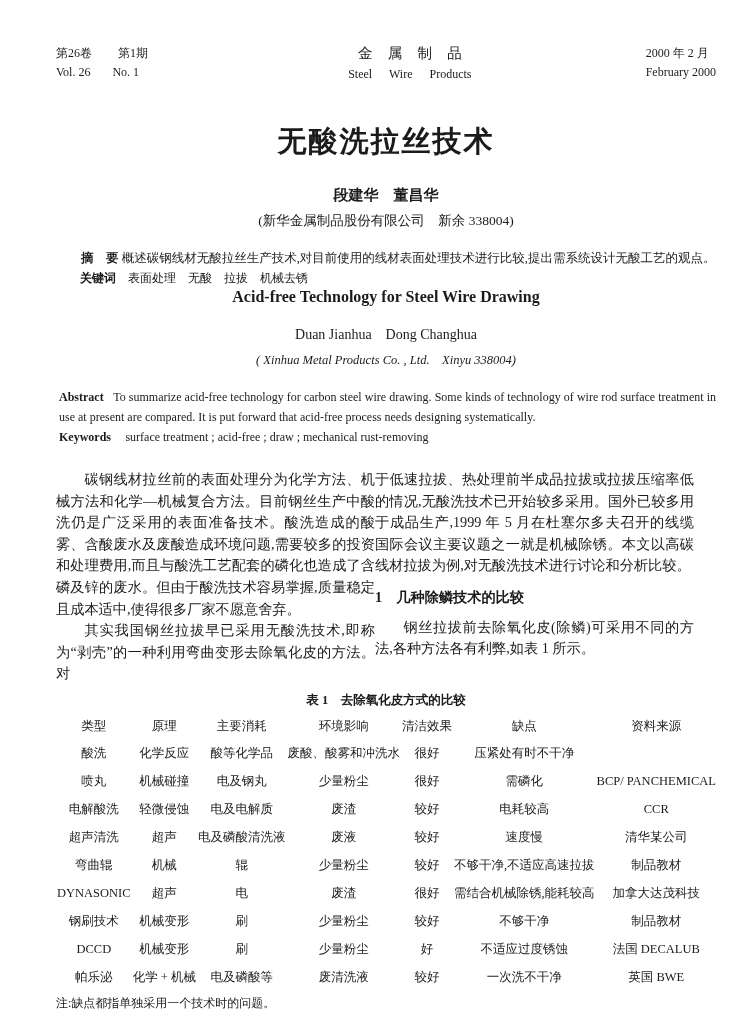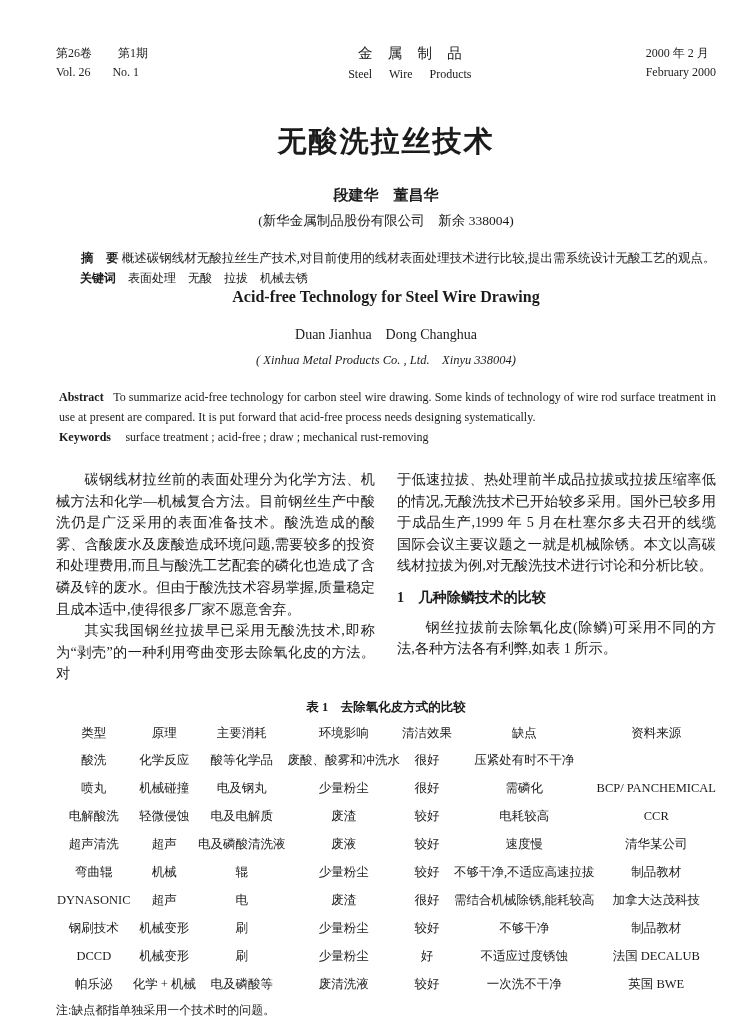--- a/index.html
+++ b/index.html
@@ -29,27 +29,27 @@
   .kw-cn .lbl{font-weight:bold;margin-right:1em;}
   
   .title-en{text-align:center;font-size:16px;font-weight:bold;}
   .authors-en{margin-top:20px;text-align:center;font-size:14px;}
   .affil-en{margin-top:8px;text-align:center;font-size:12.5px;font-style:italic;}
   .abs-en{margin-top:18px;font-size:12px;line-height:20px;text-align:justify;padding-left:3px;}
   .abs-en .lbl{font-weight:bold;margin-right:0.8em;}
   .kw-en{font-size:12px;line-height:20px;padding-left:3px;}
   .kw-en .lbl{font-weight:bold;margin-right:1.2em;}
   
-  .cols{display:flex;gap:22px;margin-top:22px;font-size:14.2px;line-height:21.6px;text-align:justify;}
+  .cols{display:flex;margin-top:22px;font-size:14.2px;line-height:21.6px;text-align:justify;}
   .col{width:319px;}
   .col p{margin:0;}
   .indent{text-indent:2em;}
   .sec-head{font-weight:bold;margin:10px 0 8px 0 !important;}
   
-  .tbl-caption{margin-top:14px;text-align:center;font-size:12.5px;font-weight:bold;}
+  .tbl-caption{margin-top:7px;text-align:center;font-size:12.5px;font-weight:bold;}
   table.cmp{width:100%;border-collapse:collapse;margin-top:4px;font-size:12.5px;}
   table.cmp th{font-weight:normal;padding:5px 1px;text-align:center;white-space:nowrap;}
   table.cmp td{padding:5.5px 1px;text-align:center;white-space:nowrap;}
   .tbl-note{font-size:12px;margin-top:3px;}
 </style>
 </head>
 <body>
 
 <div class="page">
 

